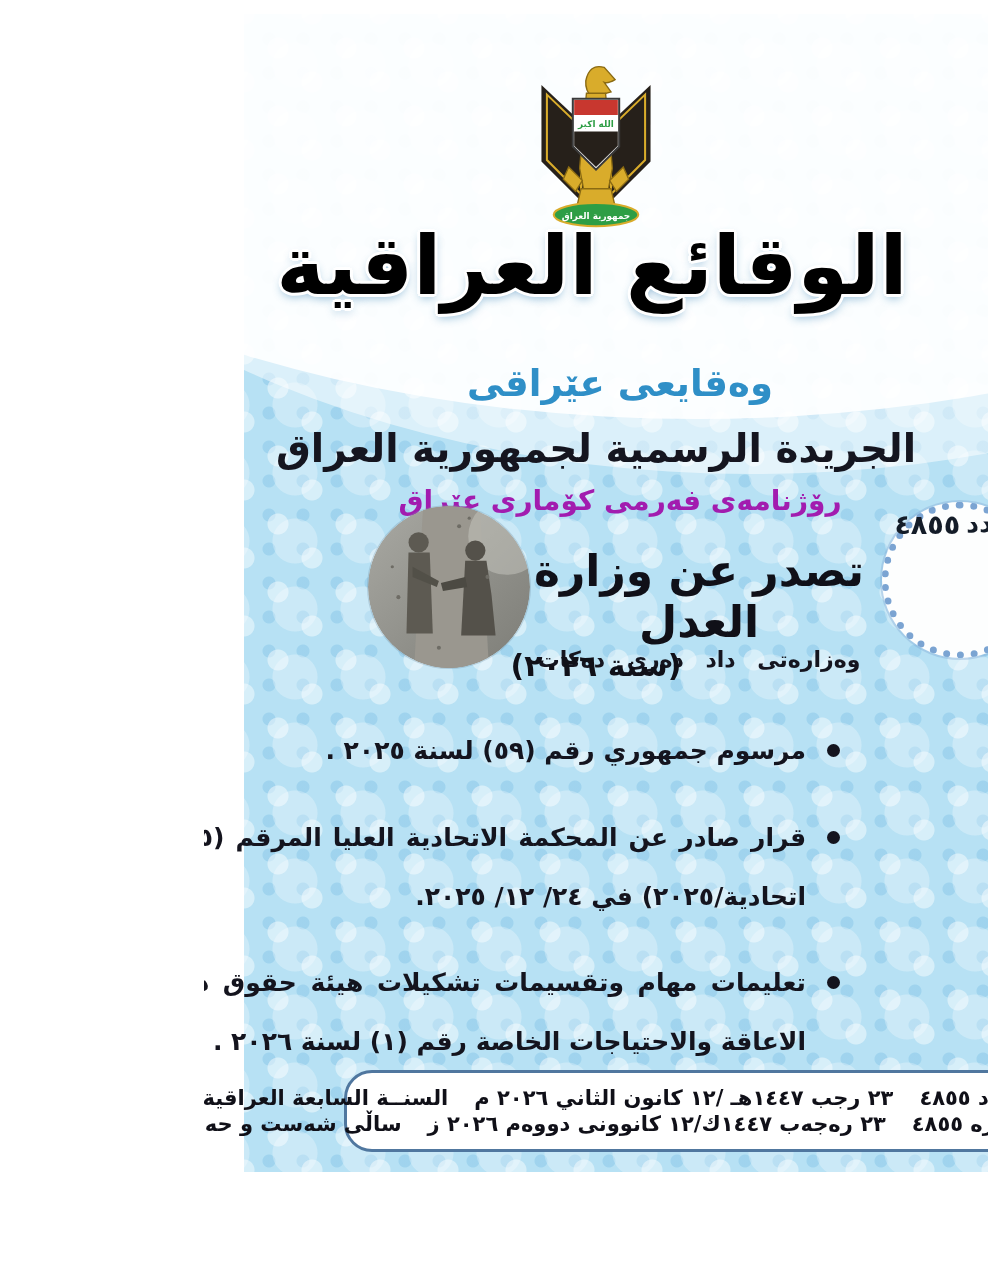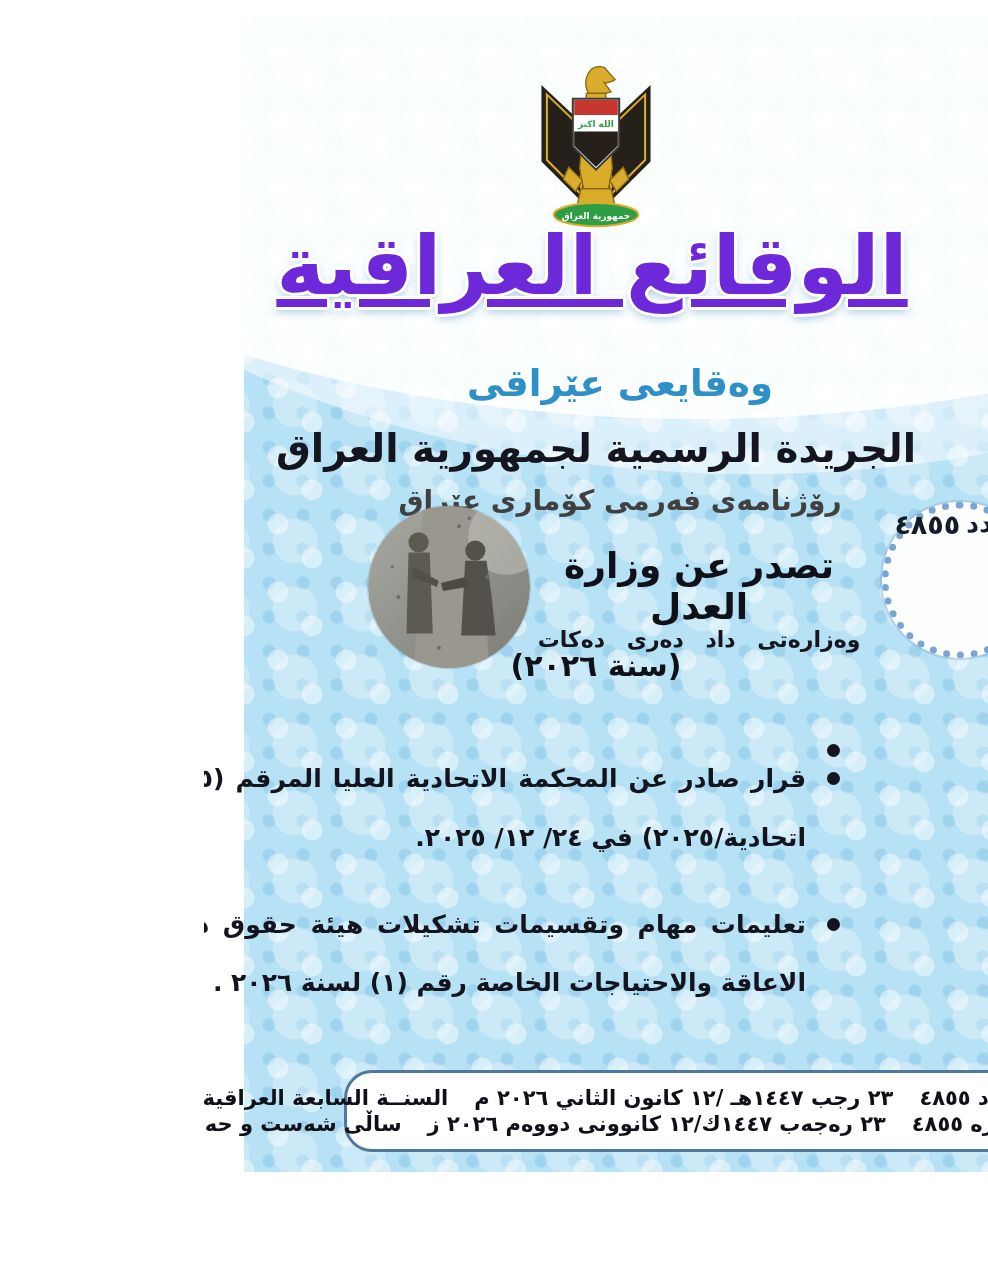--- a/index.html
+++ b/index.html
@@ -30,45 +30,44 @@
     transform:translateX(-50%);border-radius:50%;
     background:rgba(255,255,255,.88);
   }
 
   .content{position:absolute;inset:0;z-index:3;}
 
   .emblem{position:absolute;left:50%;transform:translateX(-50%);top:52px;}
 
   .gazette-title{
     position:absolute;left:0;right:8px;top:218px;text-align:center;
-    font-size:82px;font-weight:bold;color:#6d28d9;letter-spacing:2px;
+    font-size:82px;font-weight:bold;color:#000000;letter-spacing:2px;
     text-shadow:-2px -2px 0 #fff,2px -2px 0 #fff,-2px 2px 0 #fff,2px 2px 0 #fff,
       0 -3px 0 #fff,0 3px 0 #fff,-3px 0 0 #fff,3px 0 0 #fff,
       0 4px 10px rgba(26,111,168,.45);
-    text-decoration:underline;
   }
   .gazette-title-ku{
     position:absolute;left:0;right:0;top:362px;text-align:center;
     font-size:37px;font-weight:bold;color:#2f8fc7;
     text-shadow:0 1px 0 rgba(255,255,255,.8);
     padding-left:48px;
   }
   .subtitle-ar{
     position:absolute;left:0;right:0;top:426px;text-align:center;
     font-size:39px;font-weight:bold;color:#15151f;
   }
   .subtitle-ku{
     position:absolute;left:0;right:0;top:484px;text-align:center;
-    font-size:28px;font-weight:bold;color:#404040;margin-left:48px;
+    font-size:28px;font-weight:bold;color:#a21caf;margin-left:48px;
   }
 
   .stele-circle{position:absolute;left:164px;top:506px;width:162px;height:162px;border-radius:50%;overflow:hidden;box-shadow:0 0 0 1px rgba(120,150,170,.35);}
 
   .publisher{position:absolute;left:330px;width:330px;top:545px;text-align:center;}
-  .publisher-ar{font-size:36px;font-weight:bold;color:#101018;}
+  .publisher-ar{font-size:44px;font-weight:bold;color:#101018;}
   .publisher-ku{font-size:22px;font-weight:bold;color:#15151f;word-spacing:14px;}
 
   .issue-badge{
     position:absolute;left:678px;top:502px;width:142px;height:142px;border-radius:50%;
     background:#fdfefe;border:7px dotted #7ba4d2;box-shadow:0 0 0 2px rgba(123,164,210,.35);
     display:flex;flex-direction:row;align-items:flex-start;justify-content:center;gap:6px;
   }
   .issue-badge .lbl{font-size:25px;font-weight:bold;color:#141c28;}
   .issue-badge .num{font-size:27px;font-weight:bold;color:#141c28;letter-spacing:4px;}
 
@@ -186,20 +185,21 @@
     <div class="issue-badge">
       <div class="lbl">العدد</div>
       <div class="num">٤٨٥٥</div>
     </div>
 
     <div class="year-line">(سنة ٢٠٢٦)</div>
 
     <div class="contents-list">
       <div class="contents-item">
         <span class="dot"></span>
+        <span>مرسوم جمهوري رقم (٥٩) لسنة ٢٠٢٥ .</span>
       </div>
       <div class="contents-item">
         <span class="dot"></span>
         <span>قرار صادر عن المحكمة الاتحادية العليا المرقم (٢٢٥/اتحادية/٢٠٢٥) في ٢٤/ ١٢/ ٢٠٢٥.</span>
       </div>
       <div class="contents-item">
         <span class="dot"></span>
         <span>تعليمات مهام وتقسيمات تشكيلات هيئة حقوق ذوي الاعاقة والاحتياجات الخاصة رقم (١) لسنة ٢٠٢٦ .</span>
       </div>
     </div>

